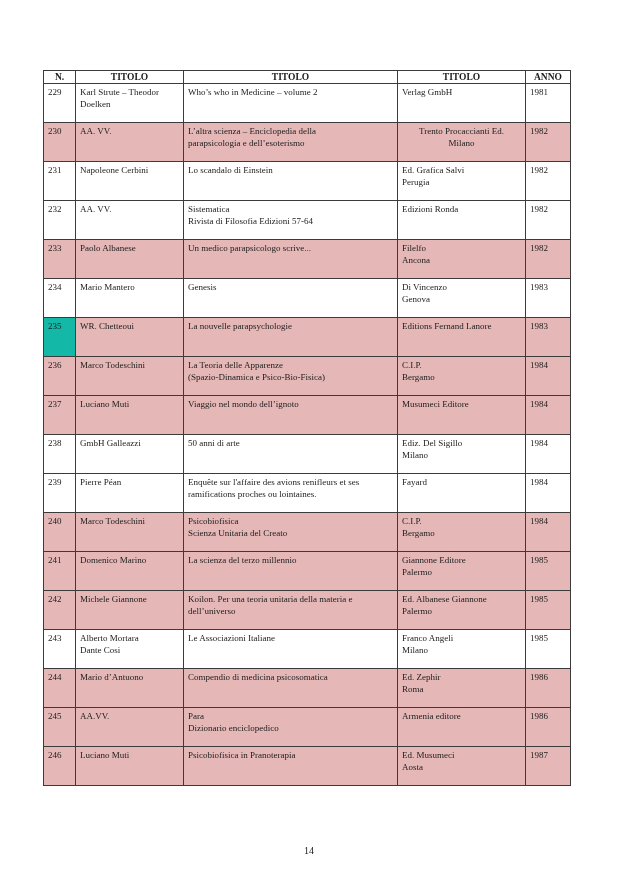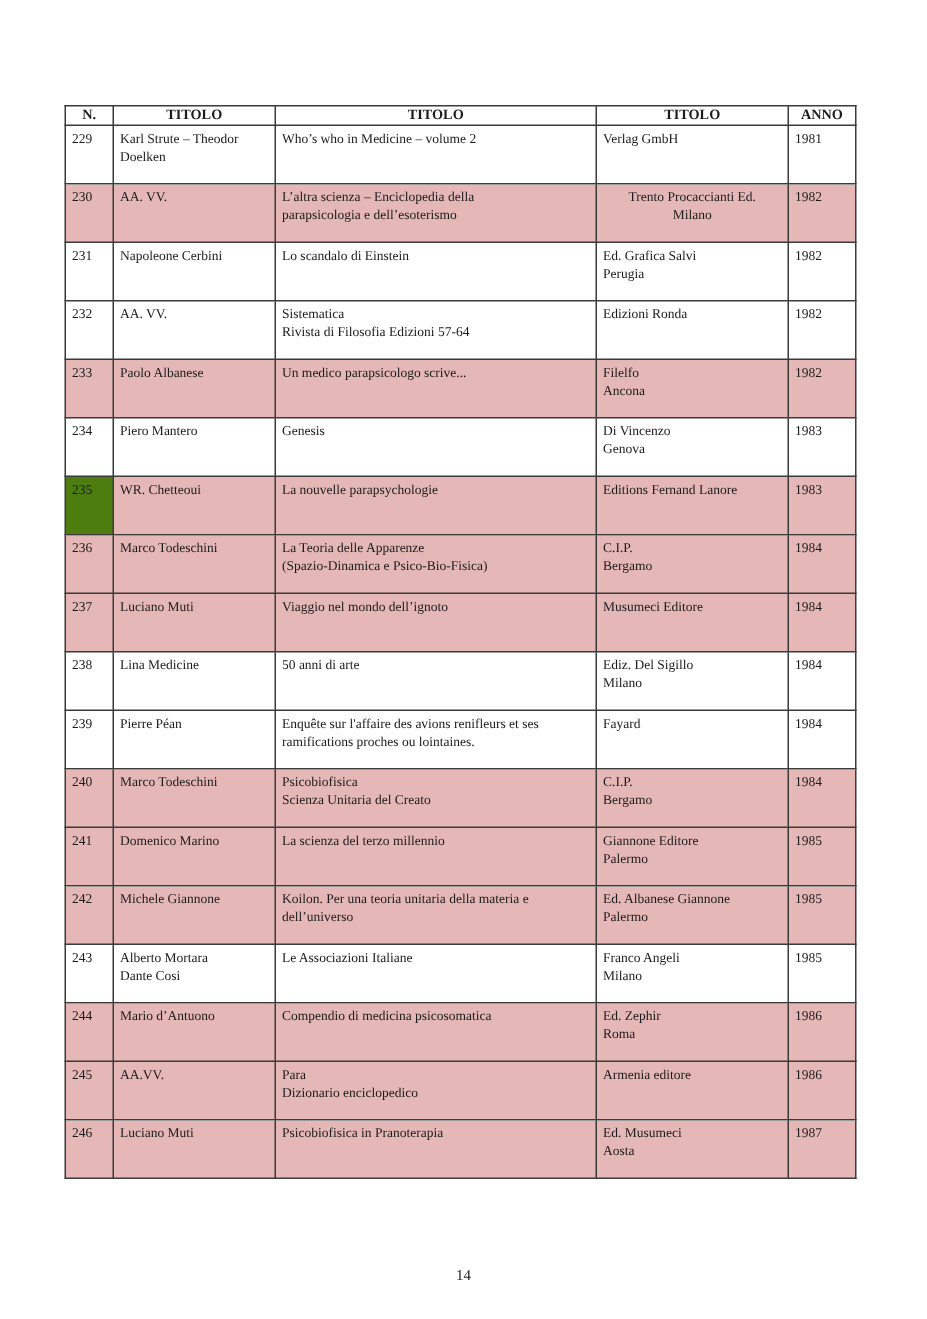--- a/index.html
+++ b/index.html
@@ -118,28 +118,28 @@
         <tr>
           <td style="background: rgb(229, 184, 183);">233</td>
           <td style="background: rgb(229, 184, 183);">Paolo Albanese</td>
           <td style="background: rgb(229, 184, 183);">Un medico parapsicologo scrive...</td>
           <td style="background: rgb(229, 184, 183);">Filelfo
 Ancona</td>
           <td style="background: rgb(229, 184, 183);">1982</td>
         </tr>
         <tr>
           <td>234</td>
-          <td>Piero Mantero</td>
+          <td>Mario Mantero</td>
           <td>Genesis</td>
           <td>Di Vincenzo
 Genova</td>
           <td>1983</td>
         </tr>
         <tr>
-          <td style="background: #4d7c0f;">235</td>
+          <td style="background: #14b8a6;">235</td>
           <td style="background: rgb(229, 184, 183);">WR. Chetteoui</td>
           <td style="background: rgb(229, 184, 183);">La nouvelle parapsychologie</td>
           <td style="background: rgb(229, 184, 183);">Editions Fernand Lanore</td>
           <td style="background: rgb(229, 184, 183);">1983</td>
         </tr>
         <tr>
           <td style="background: rgb(229, 184, 183);">236</td>
           <td style="background: rgb(229, 184, 183);">Marco Todeschini</td>
           <td style="background: rgb(229, 184, 183);">La Teoria delle Apparenze
 (Spazio-Dinamica e Psico-Bio-Fisica)</td>
@@ -149,21 +149,21 @@
         </tr>
         <tr>
           <td style="background: rgb(229, 184, 183);">237</td>
           <td style="background: rgb(229, 184, 183);">Luciano Muti</td>
           <td style="background: rgb(229, 184, 183);">Viaggio nel mondo dell’ignoto</td>
           <td style="background: rgb(229, 184, 183);">Musumeci Editore</td>
           <td style="background: rgb(229, 184, 183);">1984</td>
         </tr>
         <tr>
           <td>238</td>
-          <td>Lina Medicine</td>
+          <td>GmbH Galleazzi</td>
           <td>50 anni di arte</td>
           <td>Ediz. Del Sigillo
 Milano</td>
           <td>1984</td>
         </tr>
         <tr>
           <td>239</td>
           <td>Pierre Péan</td>
           <td>Enquête sur l'affaire des avions renifleurs et ses
 ramifications proches ou lointaines.</td>

